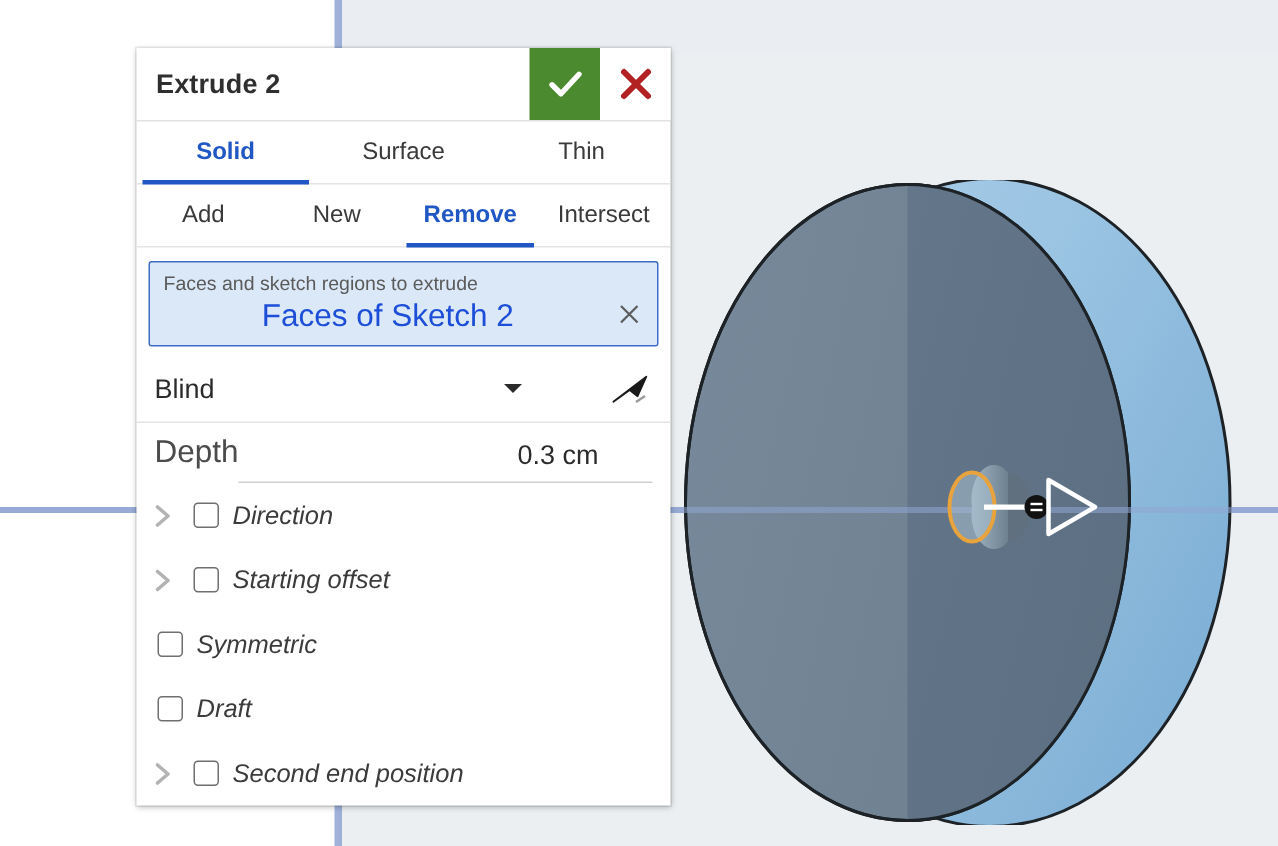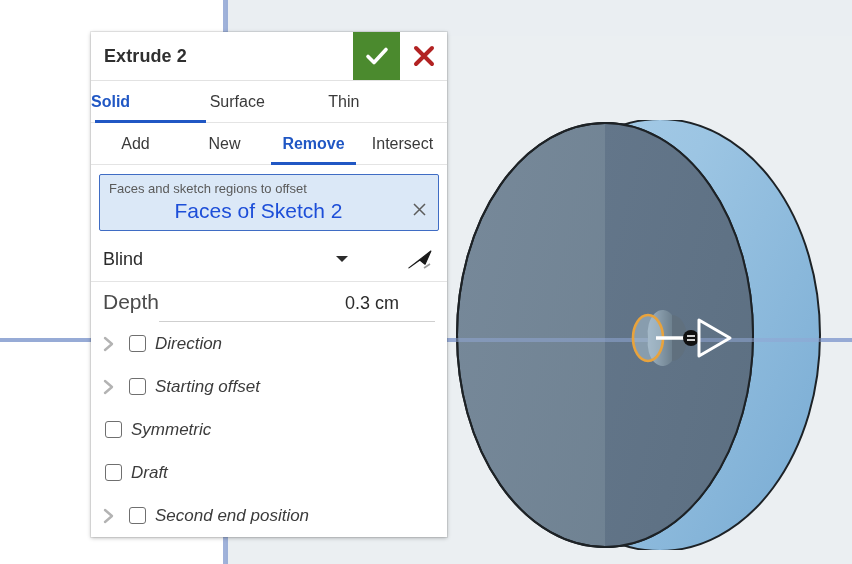--- a/index.html
+++ b/index.html
@@ -113,20 +113,21 @@
   #tabs-primary {
     display: flex;
     height: 41px;
     border-bottom: 1px solid #e4e4e4;
     position: relative;
   }
   #tabs-primary .tab {
     flex: 1;
     display: flex;
     align-items: center;
+    justify-content: center;
     font-size: 16px;
     color: #3a3a3a;
     cursor: pointer;
     position: relative;
   }
   #tabs-primary .tab.active {
     color: #2057c4;
     font-weight: bold;
   }
   #tabs-primary .tab.active::after {
@@ -398,21 +399,21 @@
       <div class="tab active">
         <span>Remove</span>
       </div>
       <div class="tab">
         <span>Intersect</span>
       </div>
     </div>
 
     <div id="sel-wrap">
       <div id="sel-field">
-        <div id="sel-hint">Faces and sketch regions to offset</div>
+        <div id="sel-hint">Faces and sketch regions to extrude</div>
         <div id="sel-row">
           <div id="sel-value">Faces of Sketch 2</div>
           <div id="sel-clear">
             <svg width="15" height="15" viewBox="0 0 15 15">
               <path d="M2 2 L13 13 M13 2 L2 13" fill="none" stroke="#5c5c5c" stroke-width="1.5"></path>
             </svg>
           </div>
         </div>
       </div>
     </div>

